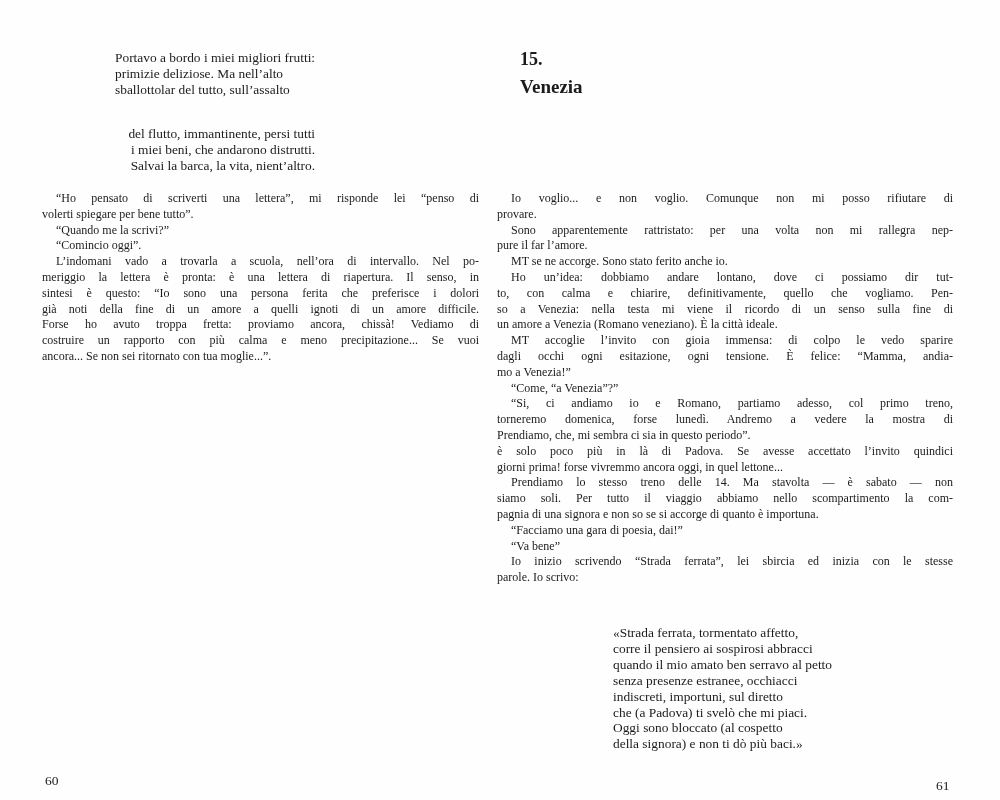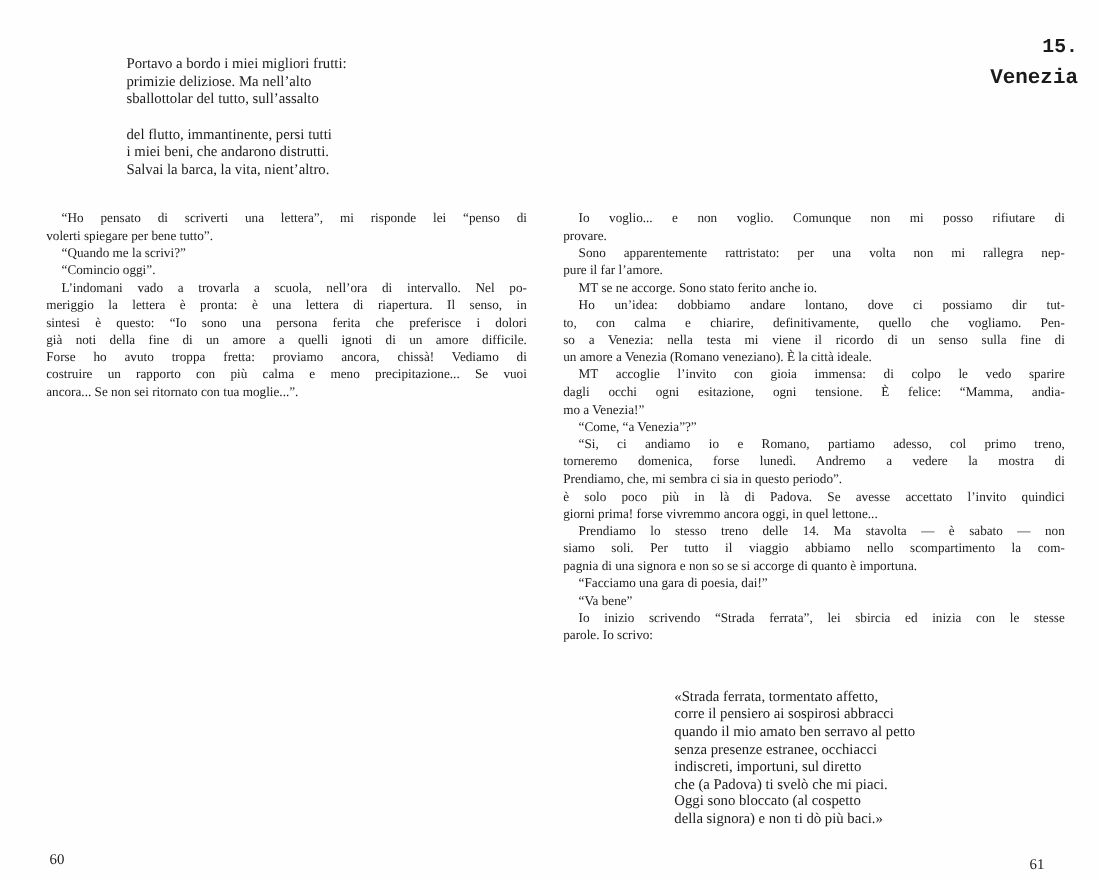--- a/index.html
+++ b/index.html
@@ -12,35 +12,35 @@
     position: relative;
     background: #fefefe;
     font-family: "Liberation Serif", serif;
     color: #1b1b1b;
     overflow: hidden;
   }
   .abs { position: absolute; }
 
   
   #epigraph { left: 115px; top: 50px; }
-  .stanza + .stanza { margin-top: 16px; }
+  .stanza + .stanza { margin-top: 28px; text-align: right; }
   .poem-line {
     font-size: 13.4px;
     line-height: 16px;
     white-space: nowrap;
   }
 
   
-  #chapter { left: 520px; top: 34px; width: 460px; text-align: right; font-family: Liberation Mono, monospace; }
+  #chapter { left: 520px; top: 50px; width: 460px; text-align: left; }
   .chapter-number { font-size: 18px; font-weight: bold; line-height: 18px; }
   .chapter-title  { font-size: 19px; font-weight: bold; margin-top: 9px; line-height: 19px; }
 
   
   #prose-left  { left: 42px;  top: 191px; width: 437px; }
-  #prose-right { left: 512px; top: 191px; width: 456px; }
+  #prose-right { left: 497px; top: 191px; width: 456px; }
   .pl {
     font-size: 12px;
     line-height: 15.8px;
     text-align: justify;
     text-align-last: justify;
     overflow: hidden;
     max-height: 15.8px;
   }
   .pl.last  { text-align-last: left; }
   .pl.first { text-indent: 14px; }

